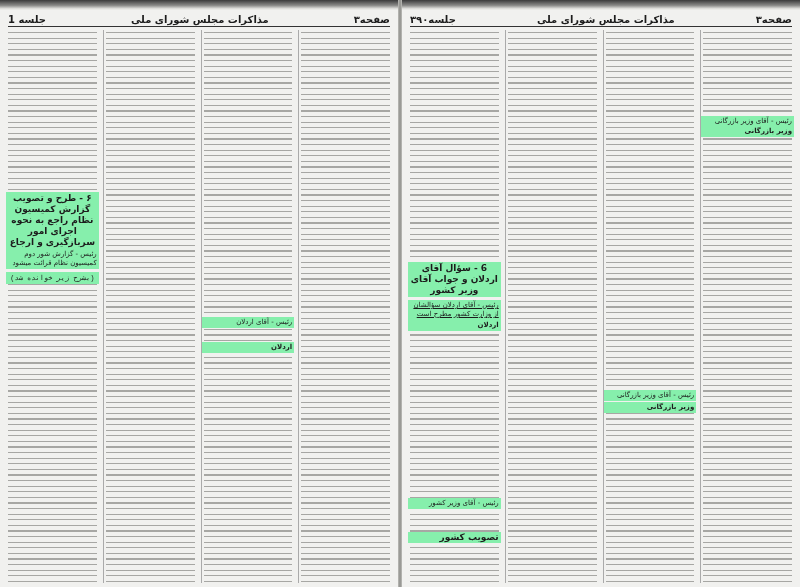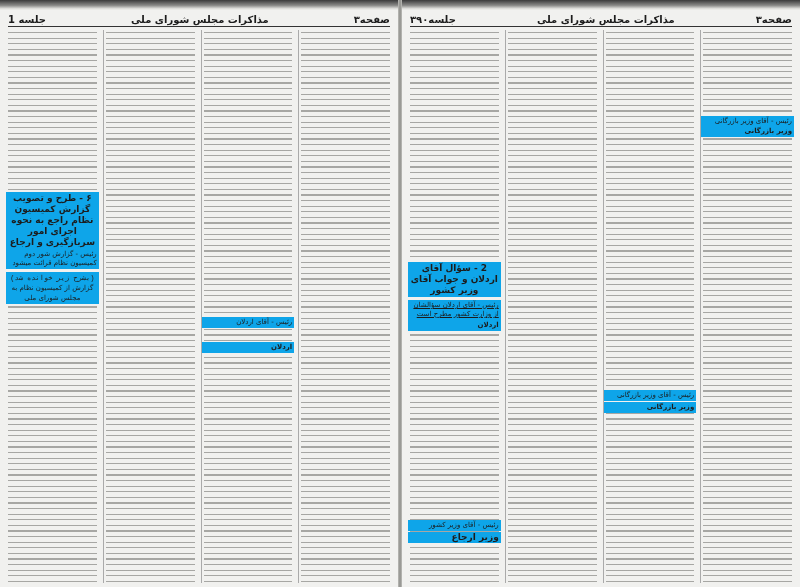--- a/index.html
+++ b/index.html
@@ -42,21 +42,21 @@
   .col:last-child { border-left:none; }
   .lines {
     position:absolute; left:2px; right:2px; top:0; bottom:0;
     background:repeating-linear-gradient(to bottom,
       transparent 0px, transparent 2px,
       #6a6a66 2px, #6a6a66 3.2px,
       transparent 3.2px, transparent 5.6px);
     opacity:.55;
   }
   .block {
-    position:absolute; left:0; right:0; background:#0ea5e9;
+    position:absolute; left:0; right:0; background:#86efac;
     text-align:center; padding:1px 2px; box-sizing:border-box;
     font-size:8px; line-height:10px; direction:rtl;
   }
   .block.heading { font-weight:bold; font-size:9px; line-height:11px; }
   .block.speaker { text-align:right; font-size:7px; line-height:9px; }
   .block.speaker b { font-weight:bold;margin-top:31px; }
 </style>
 </head>
 <body>
 
@@ -82,21 +82,20 @@
       </div>
     </div>
     <div class="col">
       <div class="lines"></div>
     </div>
     <div class="col">
       <div class="lines"></div>
       <div class="block heading" style="top:162px;">۶ - طرح و تصویب گزارش کمیسیون نظام راجع به نحوه اجرای امور سربازگیری و ارجاع بمجلس سنا</div>
       <div class="block speaker" style="top:219px;">رئیس - گزارش شور دوم کمیسیون نظام قرائت میشود</div>
       <div class="block" style="top:242px;font-size:7px;font-family:Liberation Mono, monospace;">(بشرح زیر خوانده شد)</div>
-      <div class="block" style="top:252px;font-size:7px;">گزارش از کمیسیون نظام به مجلس شورای ملی</div>
     </div>
   </div>
 </div>
 
 <div class="gutter"></div>
 
 <div class="page right">
   <div class="header">
     <span>صفحه۳</span>
     <span class="title">مذاکرات مجلس شورای ملی</span>
@@ -111,20 +110,20 @@
     <div class="col">
       <div class="lines"></div>
       <div class="block speaker" style="top:360px;">رئیس - آقای وزیر بازرگانی</div>
       <div class="block speaker" style="top:372px;"><b>وزیر بازرگانی</b></div>
     </div>
     <div class="col">
       <div class="lines"></div>
     </div>
     <div class="col">
       <div class="lines"></div>
-      <div class="block heading" style="top:232px;">2 - سؤال آقای اردلان و جواب آقای وزیر کشور</div>
+      <div class="block heading" style="top:232px;">6 - سؤال آقای اردلان و جواب آقای وزیر کشور</div>
       <div class="block speaker" style="top:270px;text-decoration:underline;">رئیس - آقای اردلان سؤالشان از وزارت کشور مطرح است</div>
       <div class="block speaker" style="top:290px;"><b>اردلان</b></div>
-      <div class="block speaker" style="top:490px;">رئیس - آقای وزیر کشور</div>
-      <div class="block speaker" style="top:502px;font-size:9px;"><b>وزیر ارجاع</b></div>
+      <div class="block speaker" style="top:468px;">رئیس - آقای وزیر کشور</div>
+      <div class="block speaker" style="top:502px;font-size:9px;"><b>تصویب کشور</b></div>
     </div>
   </div>
 </div>
 
 </body></html>

